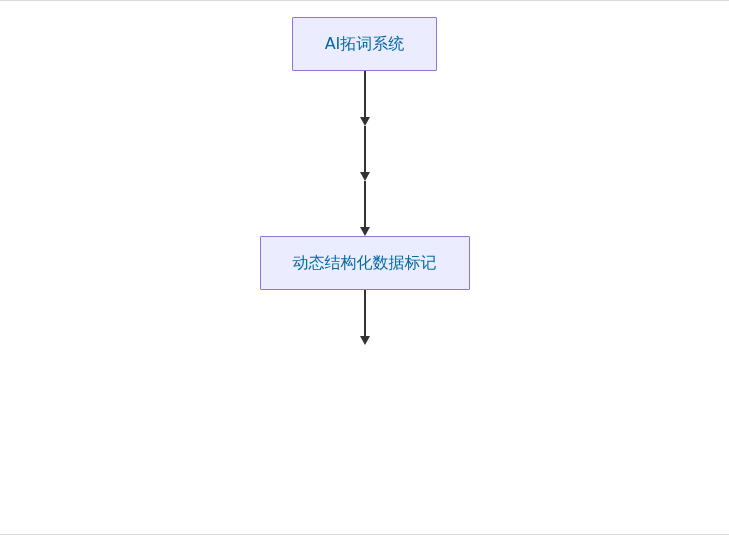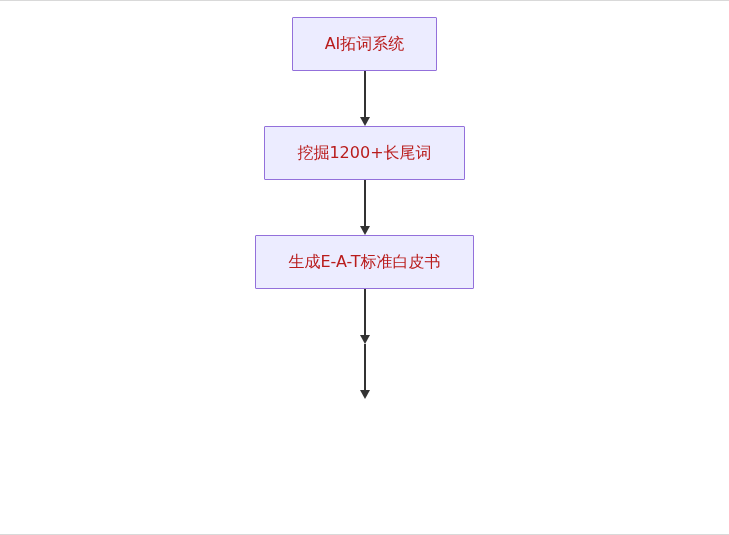--- a/index.html
+++ b/index.html
@@ -17,21 +17,21 @@
       border-bottom: 1px solid #d9d9d9;
       display: flex;
       flex-direction: column;
       align-items: center;
       padding-top: 16px;
       overflow: hidden;
     }
     .flow-node {
       background: #ececff;
       border: 1px solid #9370db;
-      color: #b91c1c;
+      color: #0369a1;
       font-size: 16px;
       line-height: 1;
       padding: 18px 32px;
       text-align: center;
       white-space: nowrap;
       border-radius: 1px;
     }
     .edge-arrow {
       display: flex;
       flex-direction: column;
@@ -58,34 +58,33 @@
 
 <div class="canvas">
 
   <div class="flow-node">AI拓词系统</div>
 
   <div class="edge-arrow">
     <div class="edge-line"></div>
     <div class="edge-head"></div>
   </div>
 
-  <div class="flow-node">挖掘1200+长尾词</div>
-
-  <div class="edge-arrow">
-    <div class="edge-line"></div>
-    <div class="edge-head"></div>
-  </div>
-
-  <div class="flow-node">生成E-A-T标准白皮书</div>
 
   <div class="edge-arrow">
     <div class="edge-line"></div>
     <div class="edge-head"></div>
   </div>
 
 
   <div class="edge-arrow">
     <div class="edge-line"></div>
     <div class="edge-head"></div>
   </div>
 
+  <div class="flow-node">动态结构化数据标记</div>
+
+  <div class="edge-arrow">
+    <div class="edge-line"></div>
+    <div class="edge-head"></div>
+  </div>
+
 
 </div>
 
 </body></html>

